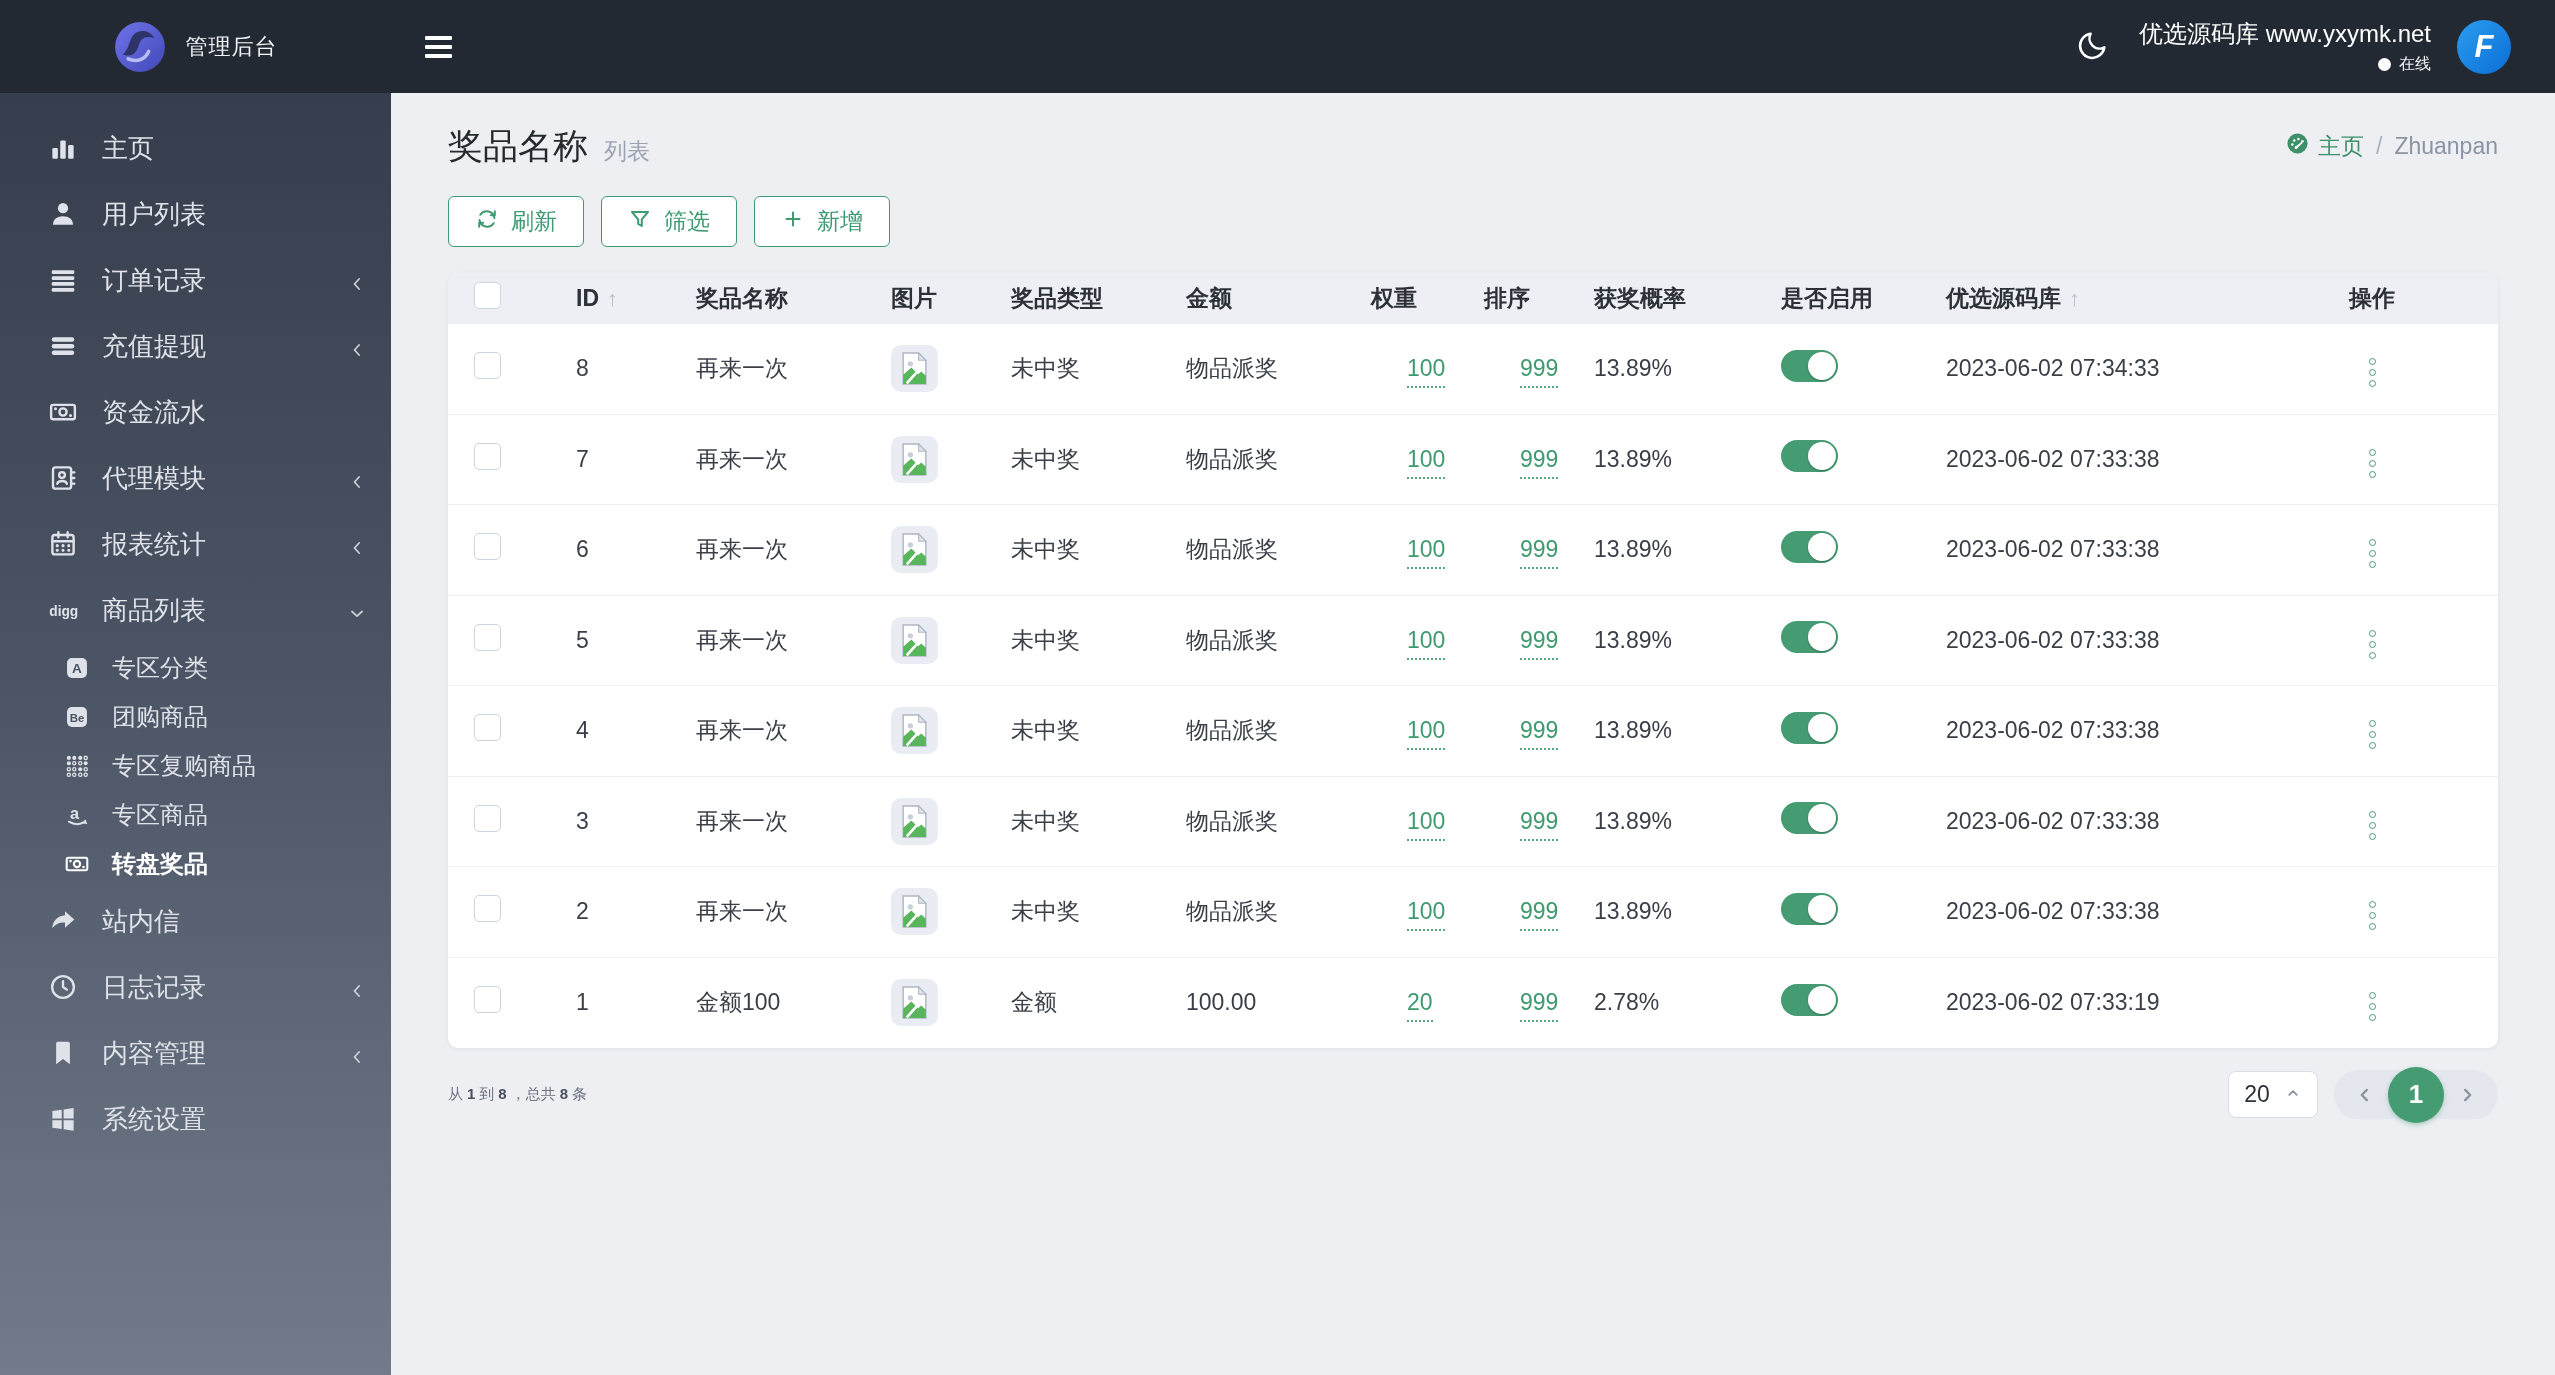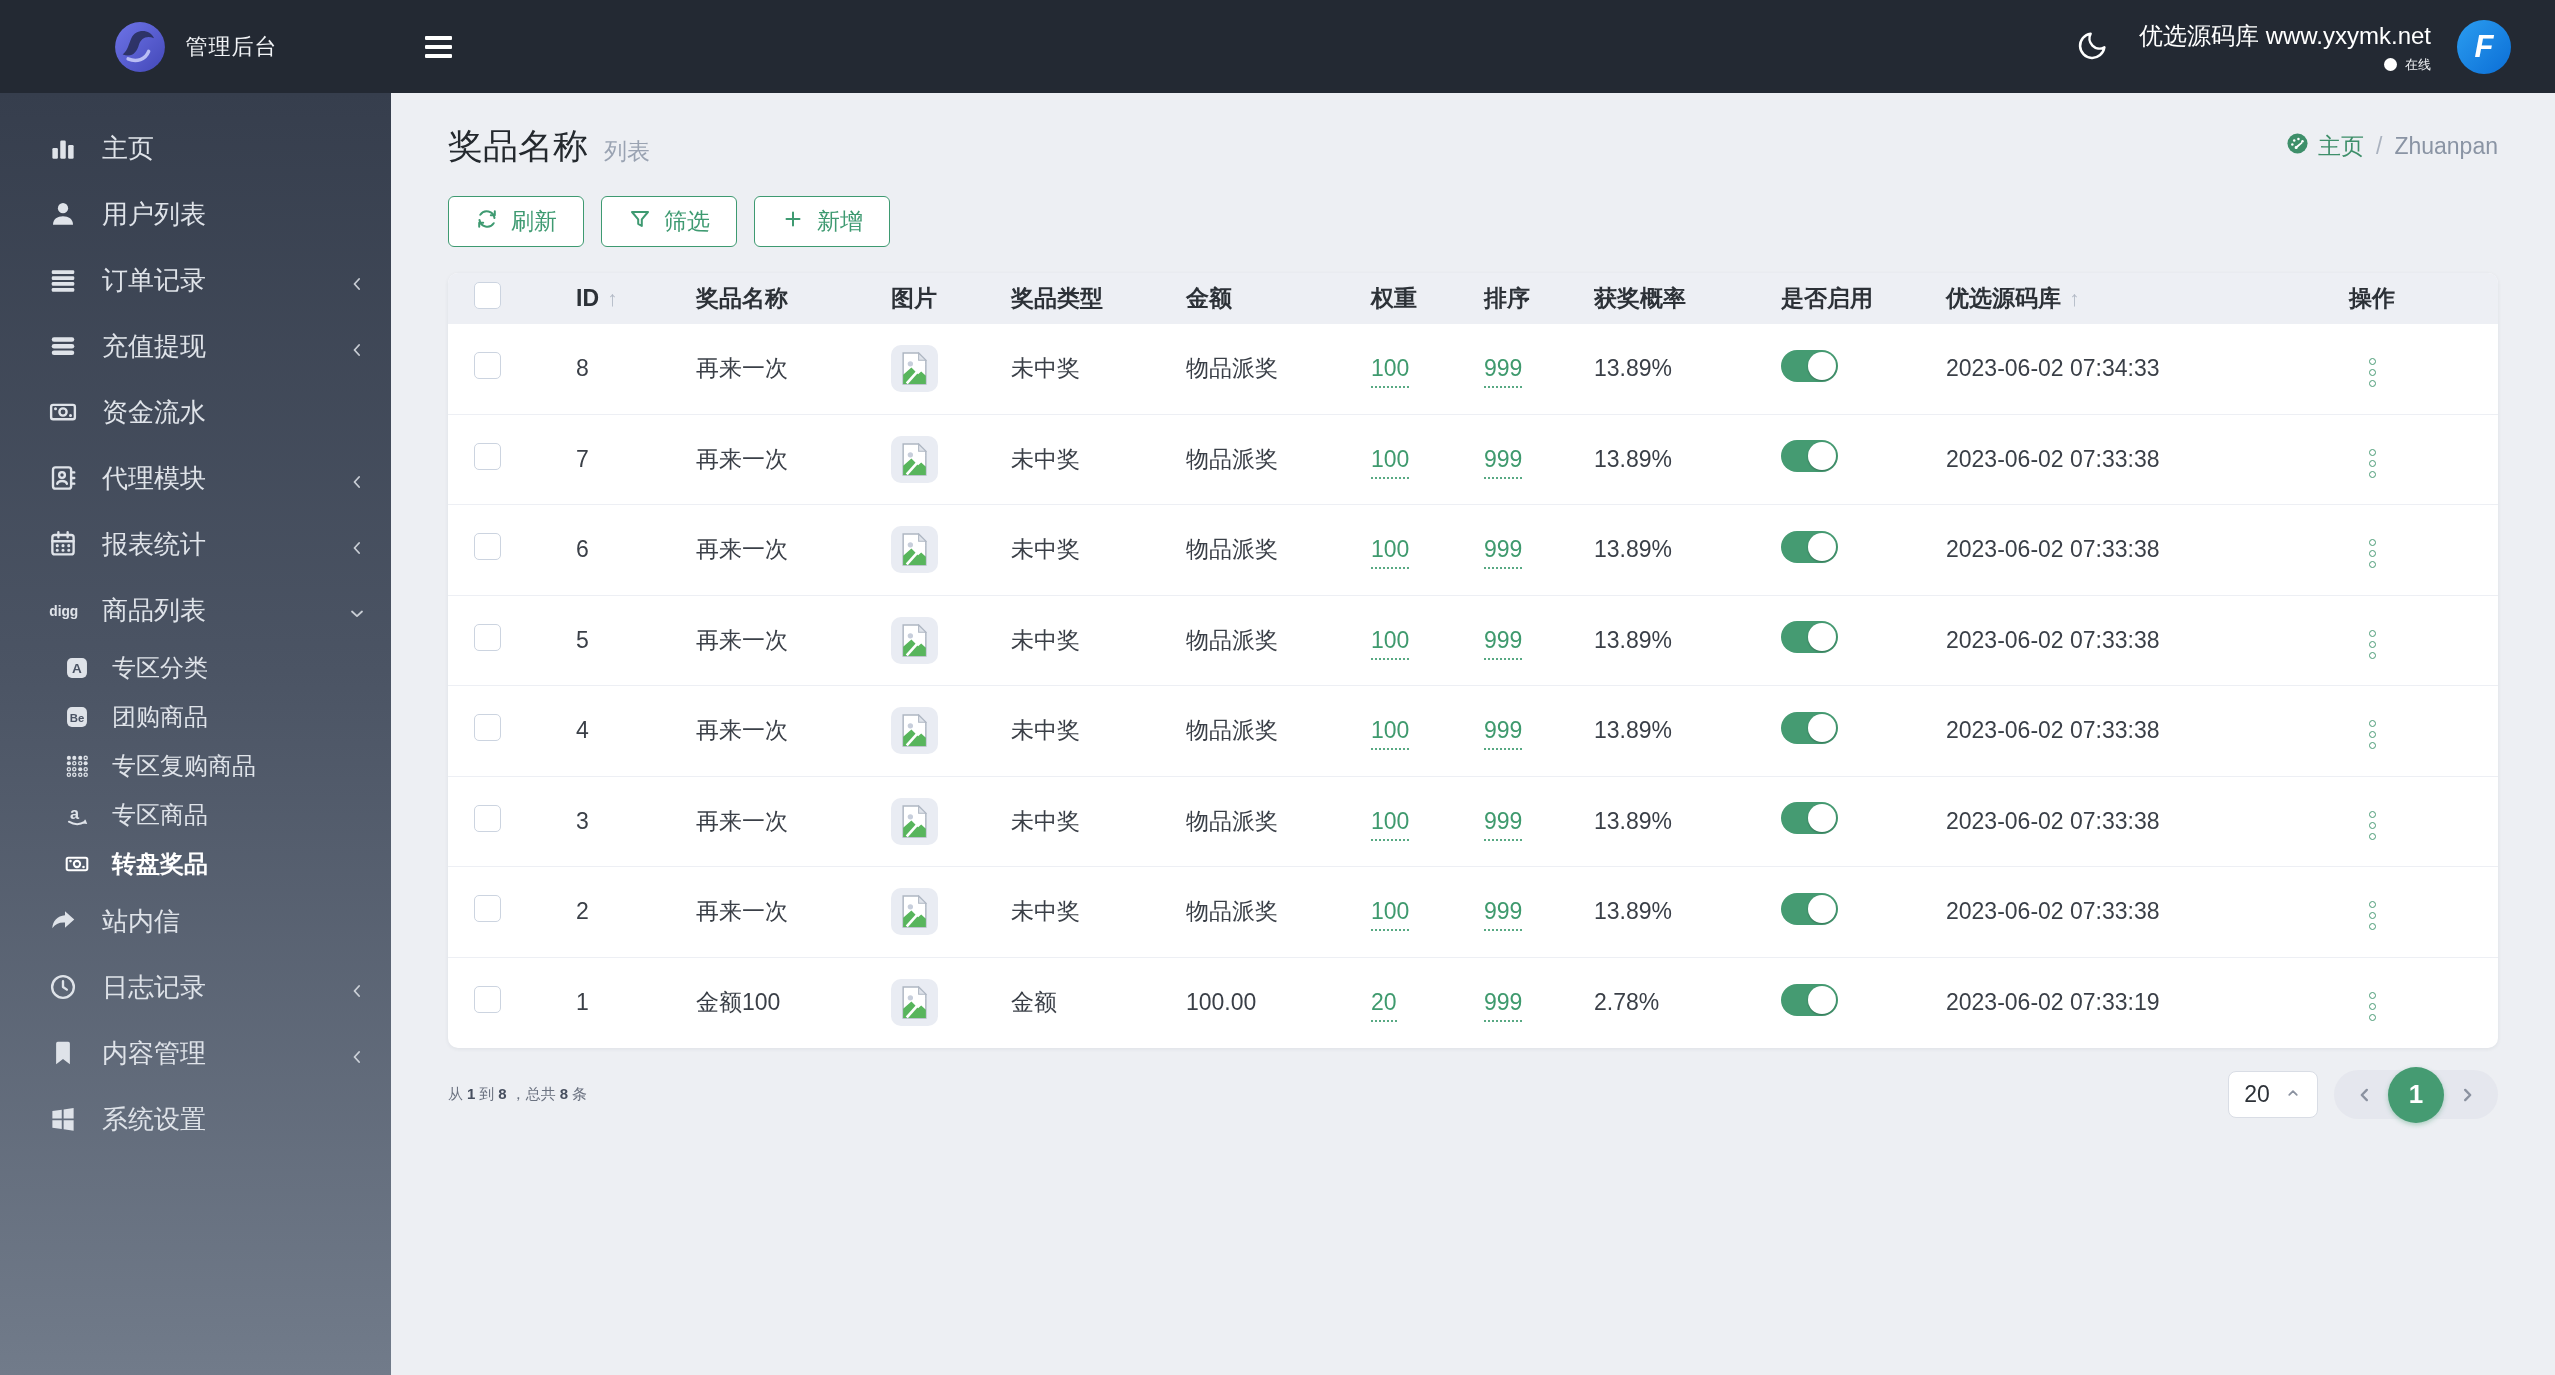--- a/index.html
+++ b/index.html
@@ -15,21 +15,21 @@
   }
   .brand { width:391px; display:flex; align-items:center; justify-content:center; gap:20px; height:100%; }
   .brand-logo { width:52px; height:52px; }
   .app-title { font-size:22px; font-weight:400; letter-spacing:1px; color:#f2f4f7; }
   .hamburger { margin-left:34px; display:flex; flex-direction:column; gap:5px; cursor:pointer; }
   .hamburger i { display:block; width:27px; height:4px; background:#fff; border-radius:1px; }
   .topbar-right { margin-left:auto; display:flex; align-items:center; gap:26px; padding-right:44px; }
   .theme-toggle { width:40px; height:40px; display:flex; align-items:center; justify-content:center; cursor:pointer; }
   .site-block { display:flex; flex-direction:column; align-items:flex-end; gap:4px; }
   .site-label { font-size:24px; color:#fff; }
-  .online-row { display:flex; align-items:center; gap:8px; font-size:13px; color:#f0f2f5; }
+  .online-row { display:flex; align-items:center; gap:8px; font-size:16px; color:#f0f2f5; }
   .online-dot { width:13px; height:13px; border-radius:50%; background:#fff; display:inline-block; }
   .avatar {
     width:54px; height:54px; border-radius:50%; cursor:pointer;
     background:linear-gradient(135deg,#2b9df0,#0b6ed6);
     display:flex; align-items:center; justify-content:center;
     color:#fff; font-size:31px; font-weight:700; font-style:italic;
   }
   
   .layout { display:flex; height:1282px; }
   .sidebar {
@@ -86,21 +86,21 @@
   .checkbox {
     width:27px; height:27px; border:1.5px solid #ccd4e0; border-radius:5px; background:#fff;
     display:inline-block; cursor:pointer;
   }
   .thumb {
     width:47px; height:47px; border-radius:10px; background:#e9ecf3;
     display:inline-flex; align-items:center; justify-content:center; cursor:pointer;
   }
   .editable {
     color:#3f9a6e; text-decoration:none; border-bottom:2px dotted #58a983;
-    padding-bottom:5px; cursor:pointer;
+    padding-bottom:5px; cursor:pointer;margin-left:36px;
   }
   .toggle { width:57px; height:32px; border-radius:17px; background:#459b72; position:relative; display:inline-block; cursor:pointer; }
   .toggle .knob { position:absolute; right:2px; top:2px; width:28px; height:28px; border-radius:50%; background:#fff; box-shadow:0 1px 2px rgba(0,0,0,.25); }
   .dots { display:inline-flex; flex-direction:column; gap:4px; cursor:pointer; padding:6px; }
   .dots i { width:7px; height:7px; border:1.5px solid #4a9b76; border-radius:50%; display:block; }
   
   .table-footer { margin-top:22px; display:flex; align-items:center; }
   .summary { font-size:15px; color:#6b7280; }
   .summary b { color:#474f5f; font-weight:700; padding:0 4px; }
   .pager-zone { margin-left:auto; display:flex; align-items:center; gap:16px; }

